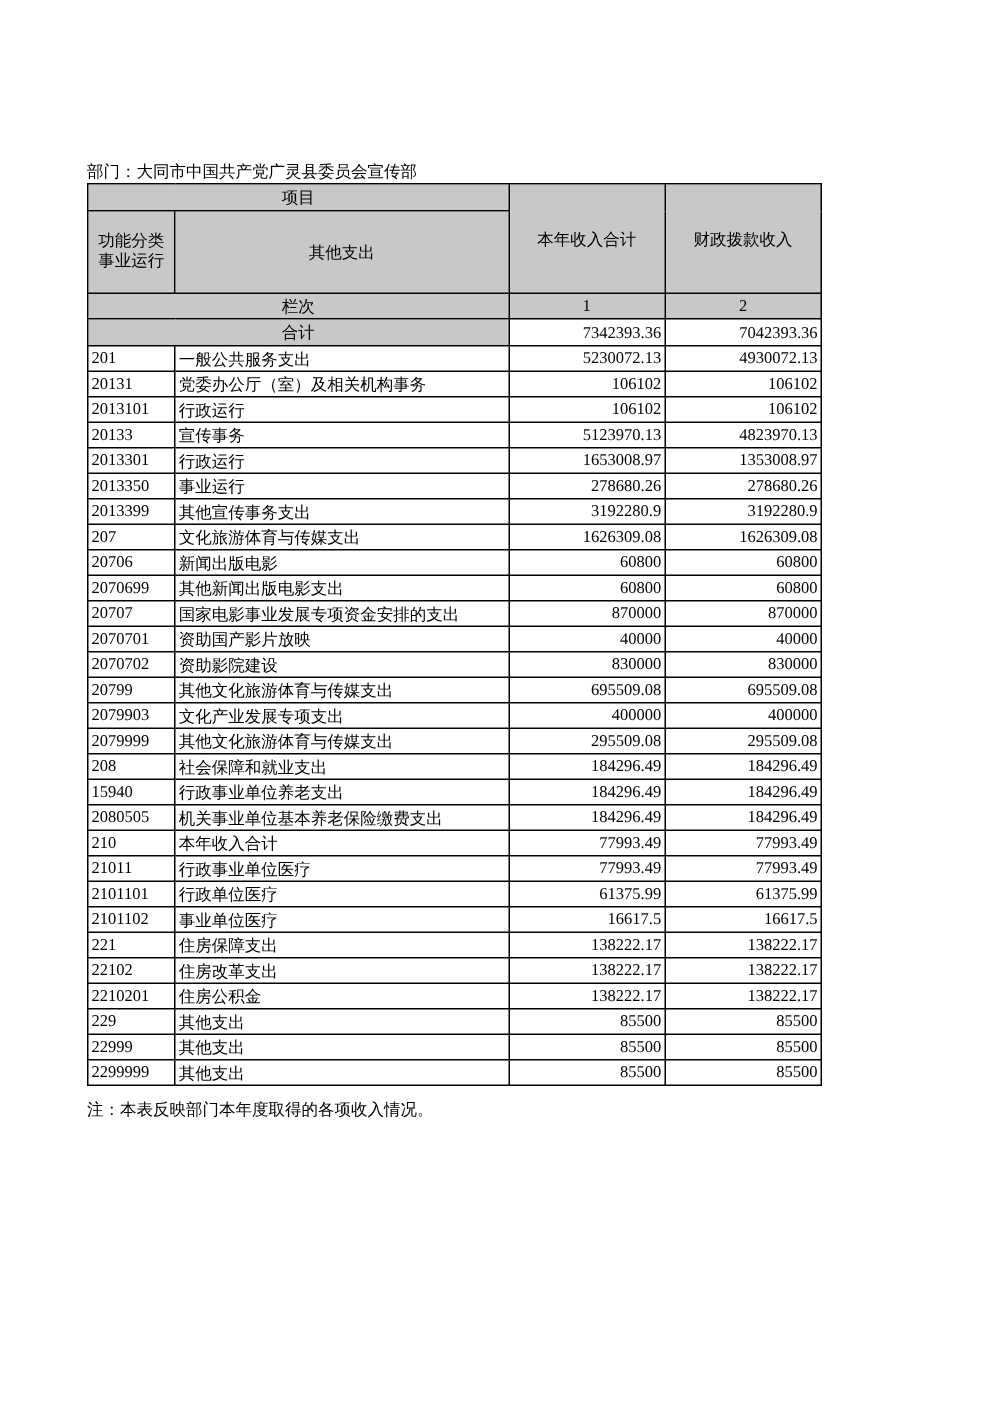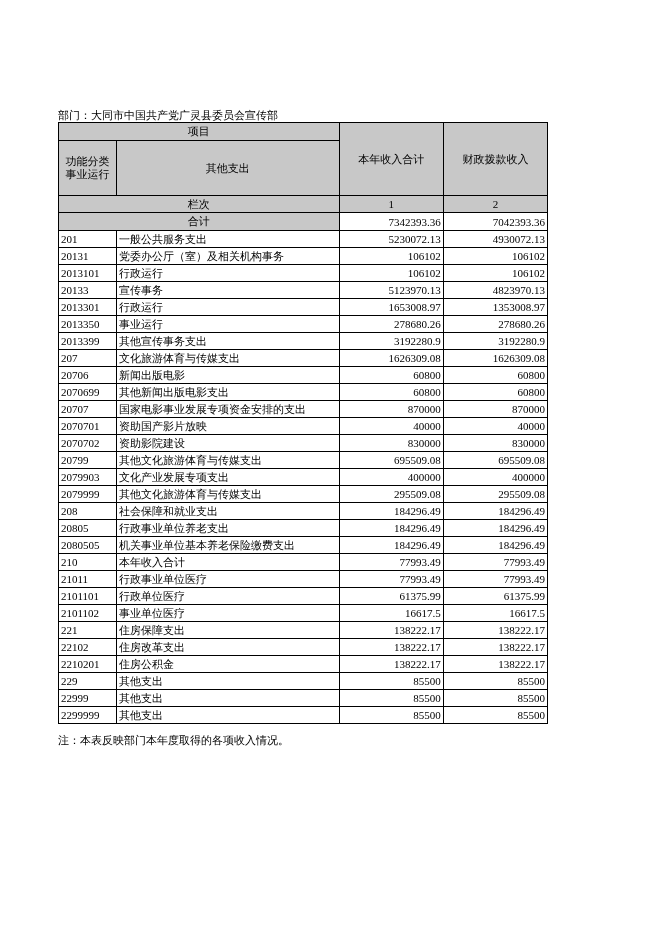--- a/index.html
+++ b/index.html
@@ -250,21 +250,21 @@
           <td class="num">295509.08</td>
           <td class="num">295509.08</td>
         </tr>
         <tr class="data">
           <td class="code">208</td>
           <td class="name lvl1">社会保障和就业支出</td>
           <td class="num">184296.49</td>
           <td class="num">184296.49</td>
         </tr>
         <tr class="data">
-          <td class="code">20805</td>
+          <td class="code">15940</td>
           <td class="name lvl2">行政事业单位养老支出</td>
           <td class="num">184296.49</td>
           <td class="num">184296.49</td>
         </tr>
         <tr class="data">
           <td class="code">2080505</td>
           <td class="name lvl3">机关事业单位基本养老保险缴费支出</td>
           <td class="num">184296.49</td>
           <td class="num">184296.49</td>
         </tr>

